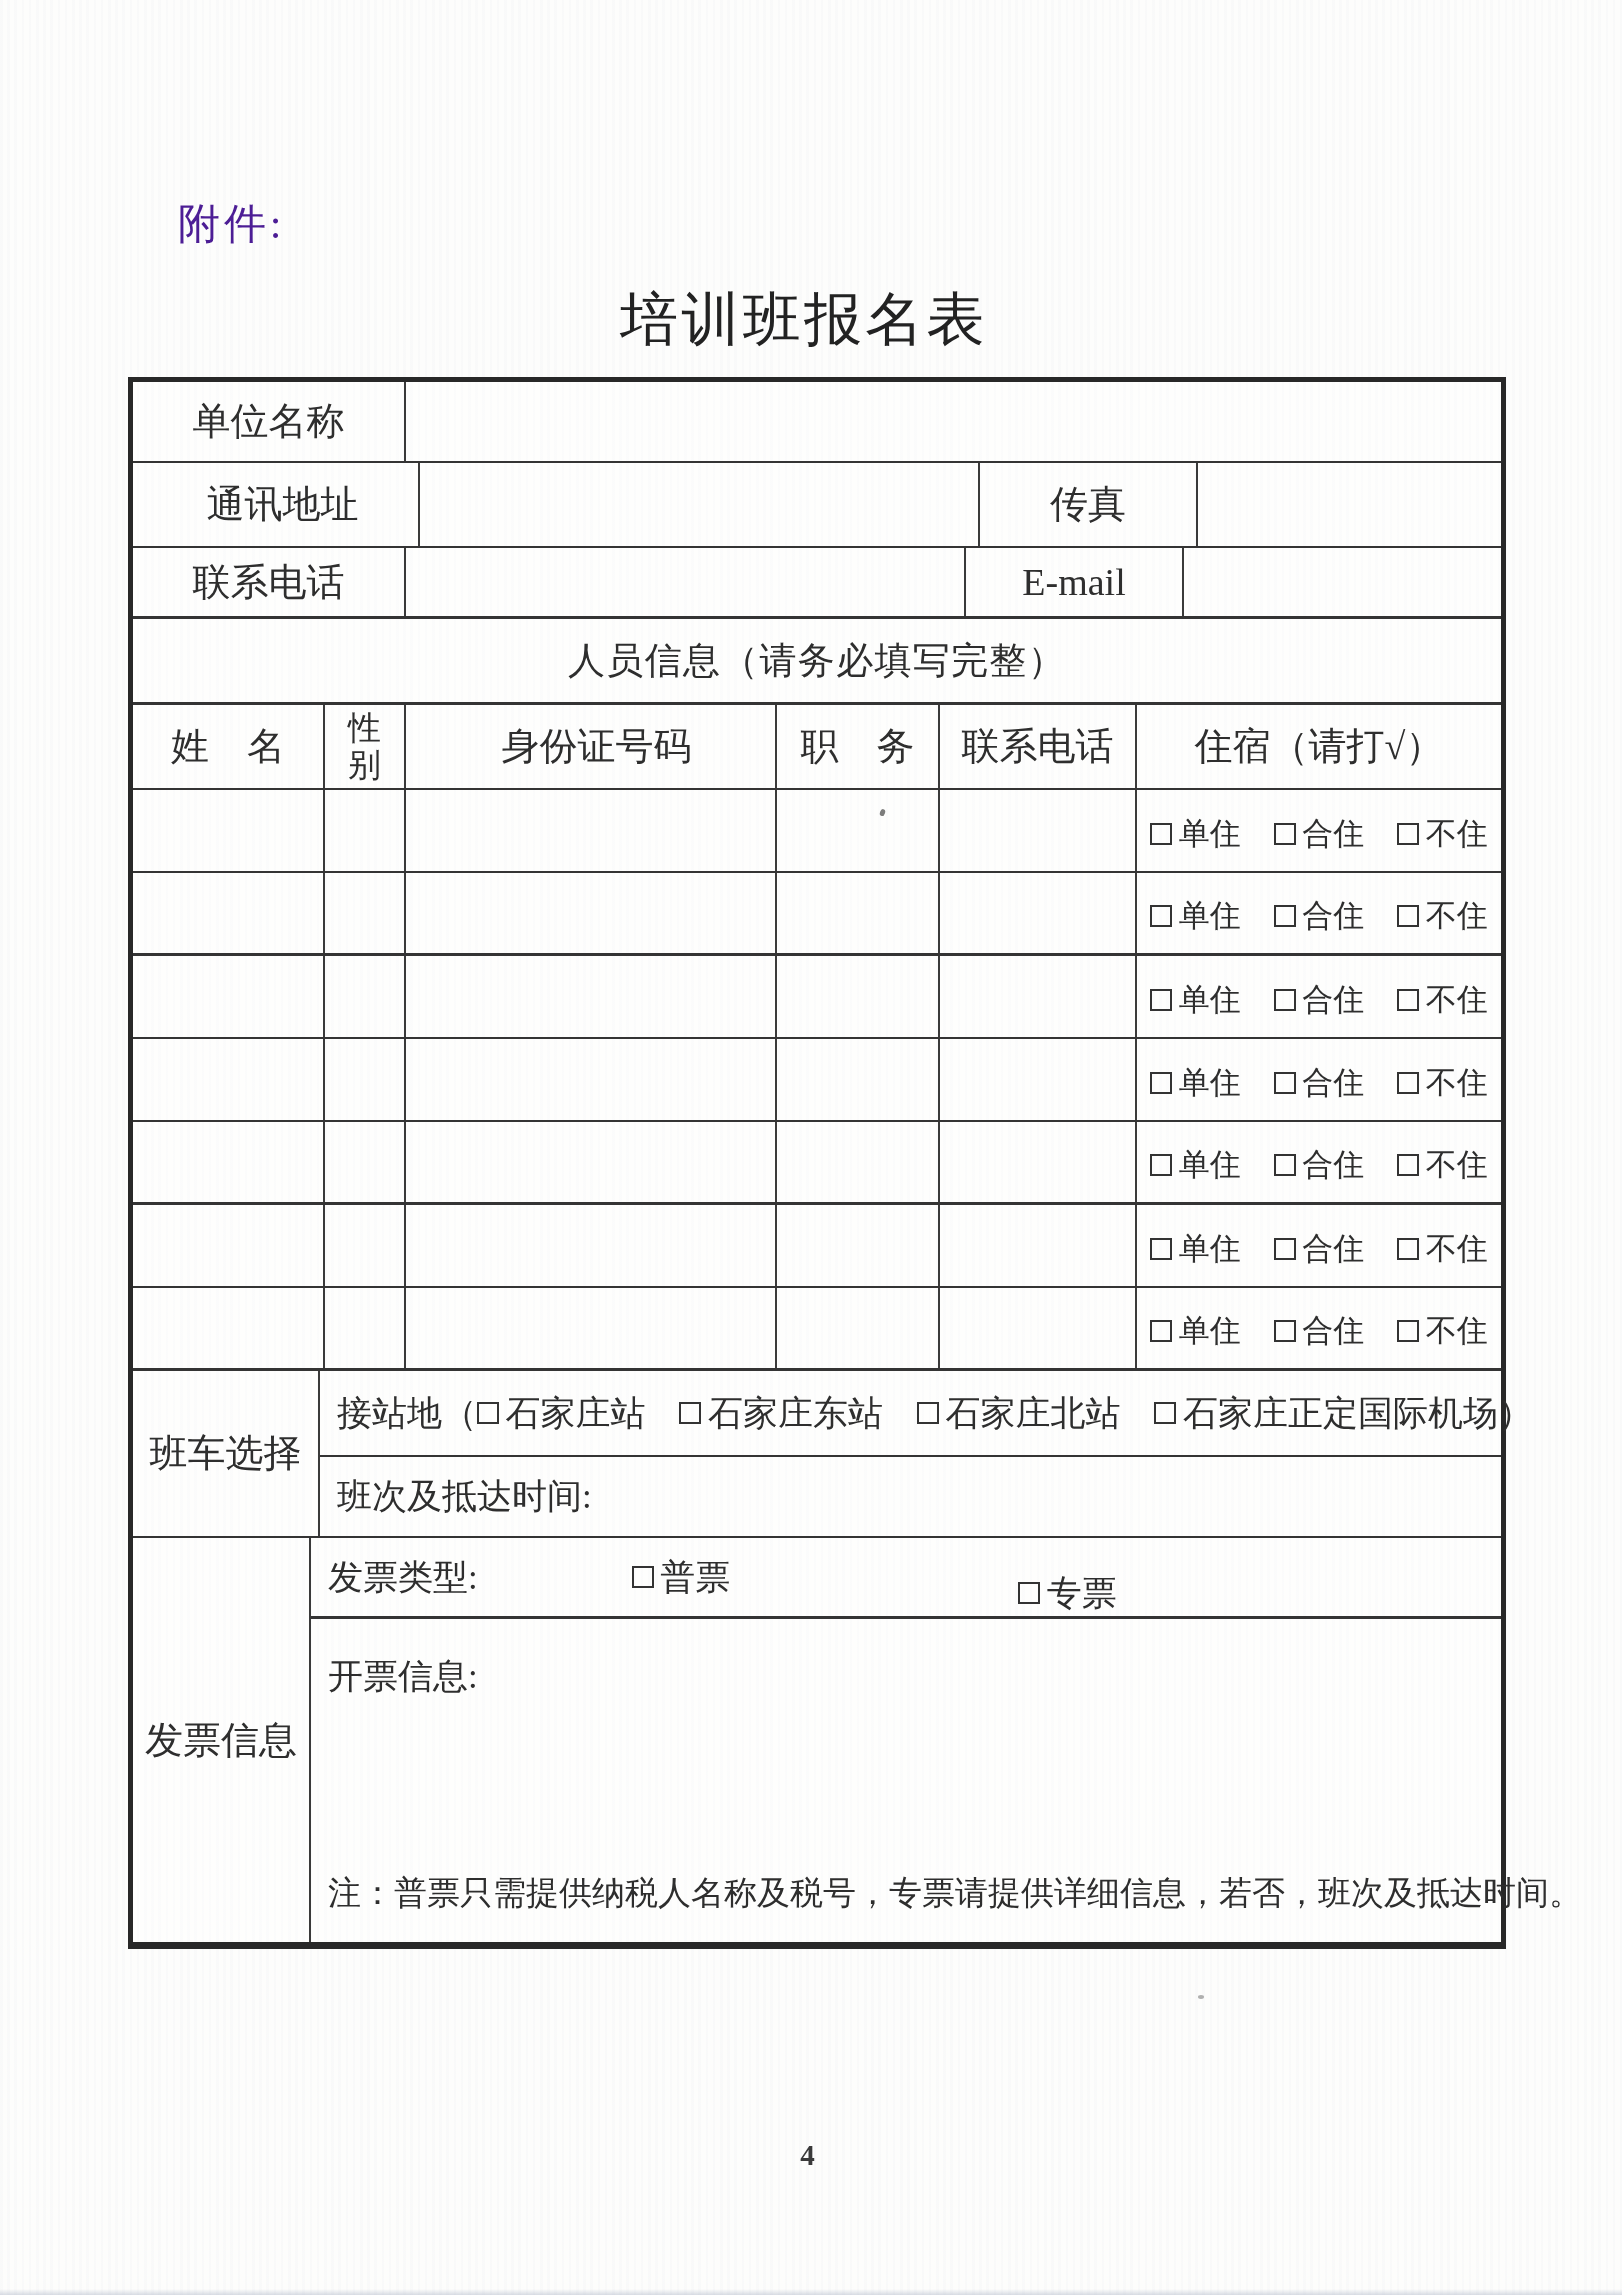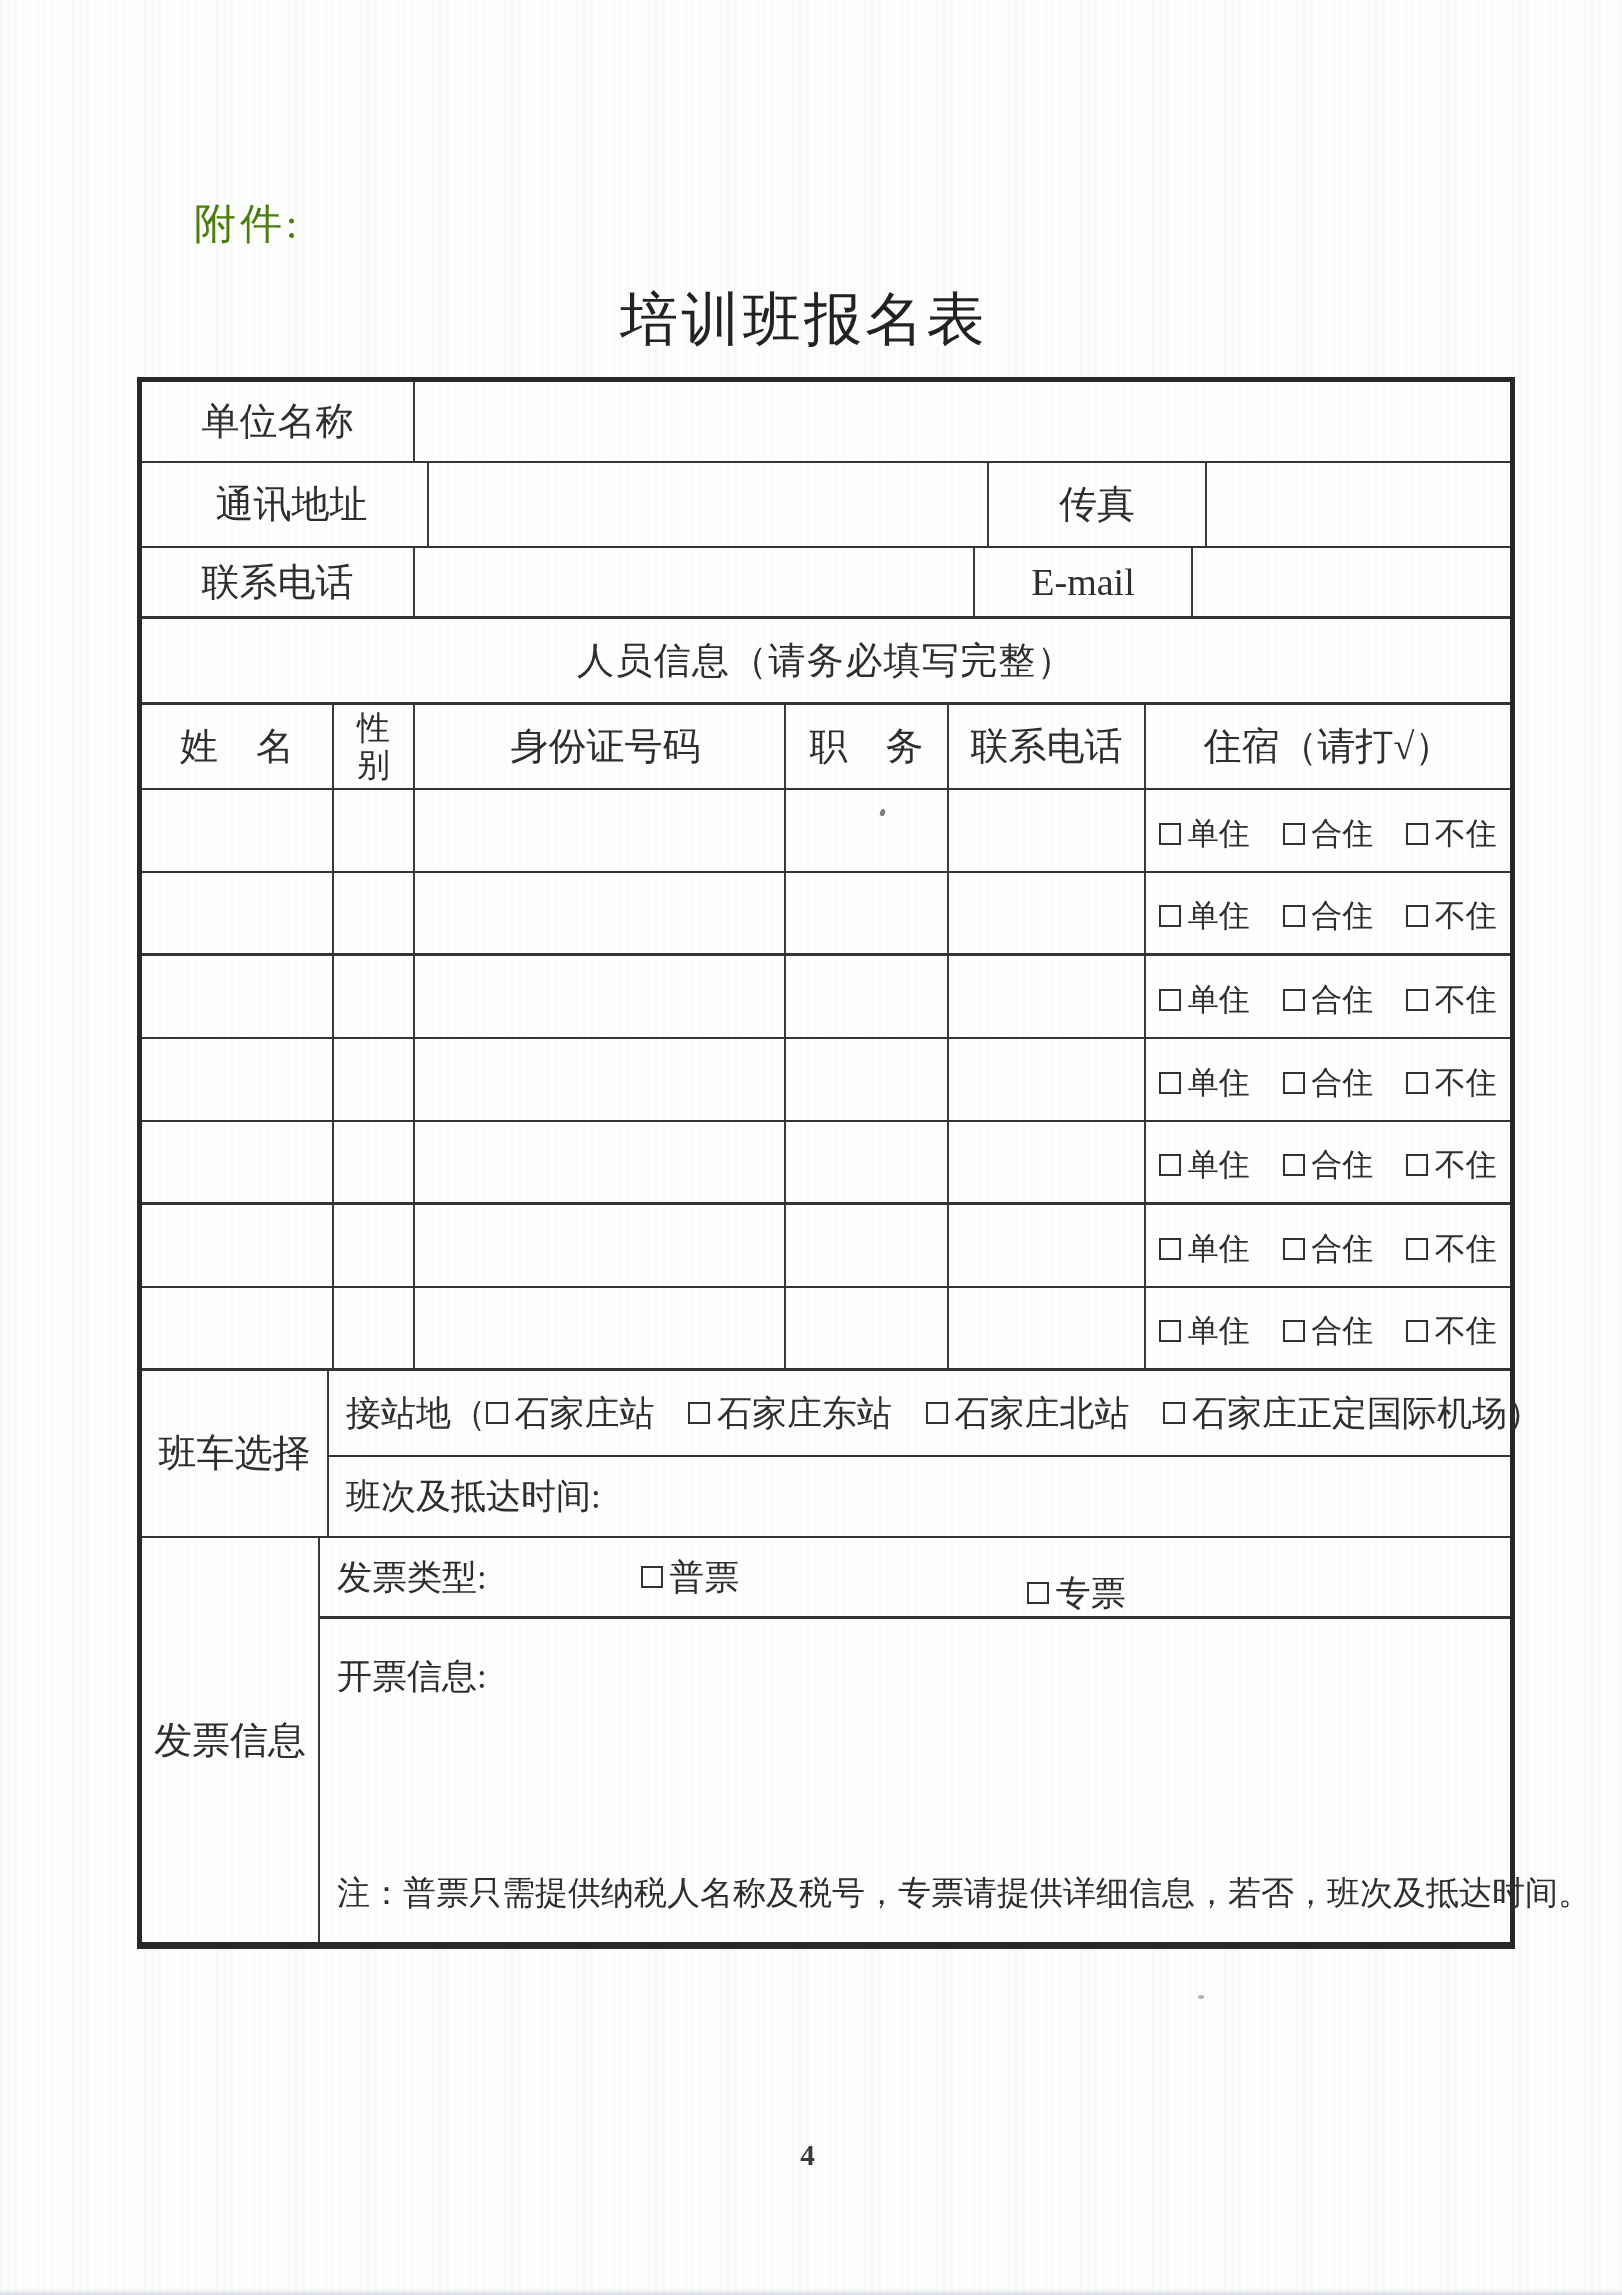--- a/index.html
+++ b/index.html
@@ -18,31 +18,31 @@
     background:repeating-linear-gradient(90deg, rgba(90,105,150,0.025) 0 2.6px, rgba(0,0,0,0) 2.6px 7.2px);
     pointer-events:none;
   }
   .page::after{
     content:""; position:absolute; left:0; right:0; bottom:0; height:6.5px;
     background:linear-gradient(rgba(170,178,196,0), rgba(170,178,196,0.45));
     pointer-events:none;
   }
 
   .attachment{
-    position:absolute; left:194px; top:196px;
-    font-size:42px; letter-spacing:3.9px; color:#4d7c0f;
+    position:absolute; left:178px; top:196px;
+    font-size:42px; letter-spacing:3.9px; color:#4c1d95;
   }
   .title{
     position:absolute; left:0; top:281px; width:1608px;
     text-align:center;
     font-size:58px; font-weight:400; letter-spacing:3.3px; color:#222;
   }
 
   .tbl{
-    position:absolute; left:137px; top:377px;
+    position:absolute; left:128px; top:377px;
     width:1378px; height:1572px;
     border:5.9px solid #282828; border-bottom-width:7.2px;
     display:flex; flex-direction:column;
     background:rgba(255,255,255,0.35);
   }
   .row{ display:flex; border-bottom:2.6px solid #343434; flex:0 0 auto; }
   .row.thick{ border-bottom-width:3.9px; }
   .row.last{ border-bottom:none; flex:1 1 auto; }
   .cell{
     border-right:2px solid #3a3a3a;

